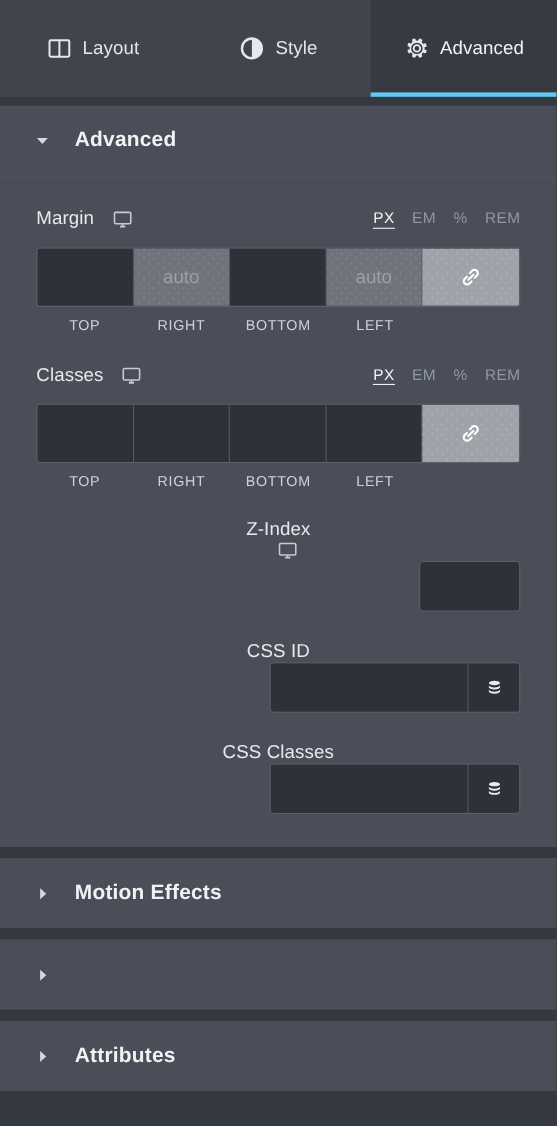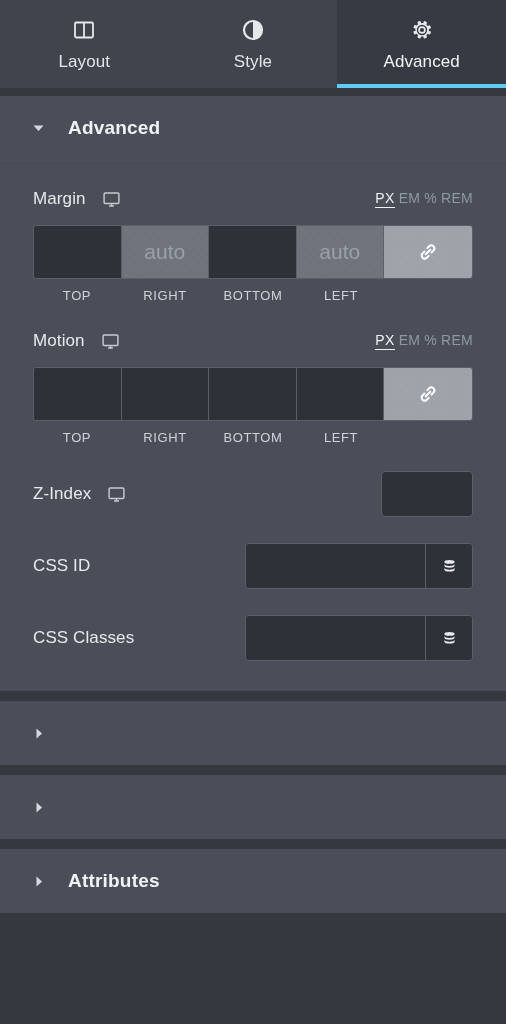--- a/index.html
+++ b/index.html
@@ -24,21 +24,21 @@
   
   .tabbar {
     display: flex;
     height: 88px;
     background: #3F444D;
     flex: 0 0 auto;
   }
   .tab {
     flex: 1 1 0;
     display: flex;
-    flex-direction: column;
+    flex-direction: row;
     align-items: center;
     justify-content: center;
     gap: 9px;
     position: relative;
     cursor: pointer;
     background: #3F444D;
   }
   .tab.active {
     background: #363A42;
   }
@@ -130,21 +130,21 @@
     align-items: center;
     color: #C6CAD1;
     cursor: pointer;
   }
   .device-icon svg { display: block; }
 
   .units {
     margin-left: auto;
     display: flex;
     align-items: baseline;
-    gap: 4px;
+    gap: 16px;
   }
   .unit {
     font-size: 14px;
     color: #9197A1;
     cursor: pointer;
     letter-spacing: 0.3px;
   }
   .unit.active {
     color: #F0F1F3;
     border-bottom: 1.5px solid #F0F1F3;
@@ -160,21 +160,21 @@
     border-radius: 3px;
     overflow: hidden;
   }
   .dim-cell {
     flex: 1 1 0;
     background: #2E3137;
     border: none;
     border-right: 1px solid #5A5F69;
     color: #E4E6EA;
     font-family: "Liberation Sans", sans-serif;
-    font-size: 21px;
+    font-size: 17px;
     text-align: center;
     outline: none;
     min-width: 0;
   }
   .dim-cell::placeholder { color: #A8ADB6; opacity: 1; }
   .dim-cell.filled-bg {
     background-color: #6E737C;
     background-image:
       radial-gradient(#7B8089 0.8px, transparent 0.9px),
       radial-gradient(#7B8089 0.8px, transparent 0.9px);
@@ -216,20 +216,21 @@
     min-width: 0;
   }
   .dim-labels .dl-spacer { flex: 0 0 88px; }
 
   
   .row-inline {
     display: flex;
     align-items: center;
     padding-top: 26px;
     min-height: 54px;
+    flex-direction: column;
   }
   .row-inline .control-label { flex: 0 0 auto; }
   .row-inline .device-icon { margin-left: 16px; }
 
   .num-input {
     margin-left: auto;
     width: 92px;
     height: 46px;
     background: #2E3137;
     border: 1px solid #5A5F69;
@@ -370,21 +371,21 @@
           <span class="dl">TOP</span>
           <span class="dl">RIGHT</span>
           <span class="dl">BOTTOM</span>
           <span class="dl">LEFT</span>
           <span class="dl-spacer"></span>
         </div>
       </div>
 
       <div class="control">
         <div class="control-head">
-          <span class="control-label">Motion</span>
+          <span class="control-label">Classes</span>
           <span class="device-icon">
             <svg width="19" height="19" viewBox="0 0 20 20" fill="none" stroke="currentColor" stroke-width="1.5">
               <rect x="2.2" y="3.2" width="15.6" height="11" rx="1.2"></rect>
               <line x1="10" y1="14.2" x2="10" y2="16.6"></line>
               <line x1="7.5" y1="16.8" x2="12.5" y2="16.8" stroke-width="1.7"></line>
             </svg>
           </span>
           <span class="units">
             <span class="unit active">PX</span>
             <span class="unit">EM</span>
@@ -466,20 +467,21 @@
   </div>
 
   <div class="section-divider"></div>
   <div class="section">
     <div class="section-header">
       <span class="caret">
         <svg width="8" height="11" viewBox="0 0 8 11" fill="currentColor">
             <path d="M1.5 0.5 L7 5.5 L1.5 10.5 Z"></path>
           </svg>
       </span>
+      <span class="section-title">Motion Effects</span>
     </div>
   </div>
 
   <div class="section-divider"></div>
   <div class="section">
     <div class="section-header">
       <span class="caret">
         <svg width="8" height="11" viewBox="0 0 8 11" fill="currentColor">
             <path d="M1.5 0.5 L7 5.5 L1.5 10.5 Z"></path>
           </svg>

